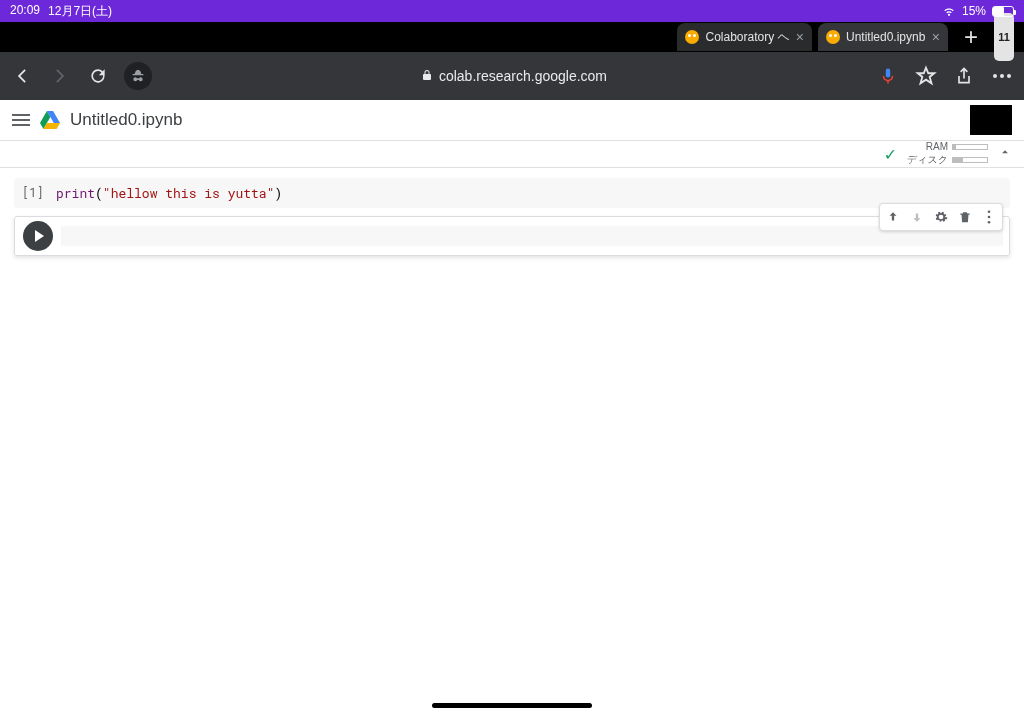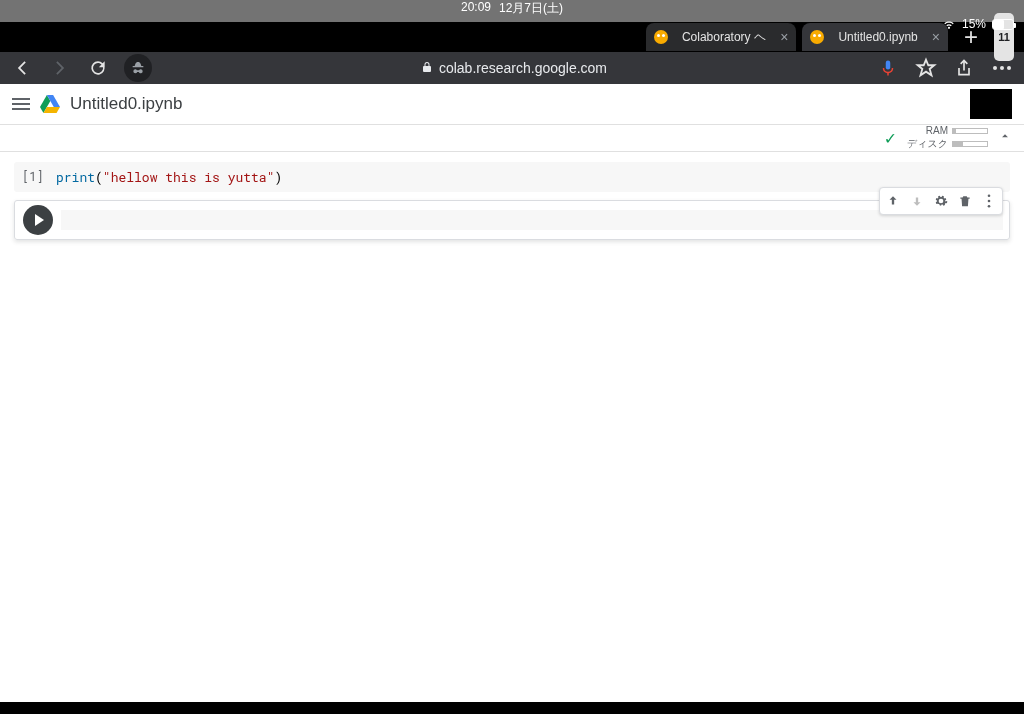--- a/index.html
+++ b/index.html
@@ -1,39 +1,39 @@
 <!DOCTYPE html>
 <html><head>
 <meta charset="utf-8">
 <style>
   * { margin: 0; padding: 0; box-sizing: border-box; }
   body { width: 1024px; height: 714px; font-family: -apple-system, "Helvetica Neue", Arial, sans-serif; background: #000; overflow: hidden; }
 
   
-  .statusbar { height: 22px; background: #737373; color: #fff; display: flex; align-items: center; padding: 0 10px; font-size: 12px; flex-direction: column; }
+  .statusbar { height: 22px; background: #6d28d9; color: #fff; display: flex; align-items: center; padding: 0 10px; font-size: 12px; }
   .statusbar .sb-left { display: flex; gap: 8px; }
   .statusbar .sb-right { margin-left: auto; display: flex; align-items: center; gap: 6px; }
   .battery-icon { width: 22px; height: 11px; border: 1px solid #fff; border-radius: 3px; position: relative; }
   .battery-icon::after { content: ""; position: absolute; right: -3px; top: 3px; width: 2px; height: 5px; background: #fff; border-radius: 0 1px 1px 0; }
   .battery-fill { background: #fff; height: 100%; border-radius: 1px; }
   .wifi-svg { width: 14px; height: 11px; }
 
   
   .browser-top { height: 30px; background: #000; display: flex; align-items: flex-end; }
   .browser-tabs { margin-left: auto; display: flex; align-items: center; gap: 6px; padding: 0 10px; height: 100%; }
-  .br-tab { display: flex; align-items: center; gap: 14px; background: #2a2b2d; color: #e4e4e4; font-size: 12px; padding: 5px 8px; border-radius: 8px 8px 0 0; min-width: 130px; height: 28px; }
+  .br-tab { display: flex; align-items: center; gap: 6px; background: #2a2b2d; color: #e4e4e4; font-size: 12px; padding: 5px 8px; border-radius: 8px 8px 0 0; min-width: 130px; height: 28px; }
   .br-tab.active { background: #35363a; }
   .br-tab .favicon { width: 14px; height: 14px; background: #f9ab00; border-radius: 50%; position: relative; flex-shrink: 0; }
   .br-tab .favicon::after { content:""; position:absolute; top:4px; left:3px; width:3px; height:3px; background:#fff; border-radius:50%; box-shadow: 5px 0 0 #fff; }
   .br-tab .tab-title { overflow: hidden; white-space: nowrap; text-overflow: ellipsis; flex: 1; }
   .br-tab .tab-close { color: #9aa0a6; font-size: 14px; cursor: pointer; }
   .br-new-tab { color: #e4e4e4; font-size: 24px; padding: 0 10px; cursor: pointer; }
   .tab-count { background: #e4e4e4; color: #202124; font-size: 11px; font-weight: 600; border-radius: 5px; padding: 18px 4px; min-width: 20px; text-align: right; }
 
-  .toolbar { height: 32px; background: #35363a; display: flex; align-items: center; padding: 0 10px; gap: 14px; }
+  .toolbar { height: 48px; background: #35363a; display: flex; align-items: center; padding: 0 10px; gap: 14px; }
   .tb-icon { color: #e4e4e4; width: 24px; height: 24px; display: flex; align-items: center; justify-content: center; cursor: pointer; }
   .tb-icon.disabled { color: #5f6368; }
   .incognito-pill { background: #202124; border-radius: 14px; width: 28px; height: 28px; display: flex; align-items: center; justify-content: center; }
   .addr { flex: 1; display: flex; align-items: center; justify-content: center; gap: 6px; color: #e8eaed; font-size: 14px; }
   .addr .lock { font-size: 12px; }
   .mic { width: 18px; height: 18px; }
   .more-dots { display: flex; gap: 3px; }
   .more-dots span { width: 4px; height: 4px; border-radius: 50%; background: #e4e4e4; }
 
   
@@ -52,21 +52,21 @@
   .meter-row { display: flex; align-items: center; gap: 4px; }
   .meter { width: 36px; height: 6px; border: 1px solid #bdbdbd; position: relative; }
   .meter-fill { background: #bdbdbd; height: 100%; }
   .expand-caret { font-size: 16px; color: #5f6368; cursor: pointer; }
 
   .notebook-area { flex: 1; padding: 10px 14px; overflow-y: auto; background: #fff; }
 
   .cell { margin-bottom: 8px; font-family: "Roboto Mono", Menlo, monospace; font-size: 13px; }
   .cell-executed { background: #f7f7f7; border-radius: 3px; padding: 6px 8px; display: flex; align-items: flex-start; gap: 10px; }
   .exec-count { color: #5f6368; font-size: 12px; min-width: 24px; }
-  .code-line .fn { color: #0369a1; }
+  .code-line .fn { color: #701a75; }
   .code-line .str { color: #a31515; }
   .code-line .punc { color: #000; }
 
   .output-row { display: flex; align-items: flex-start; gap: 10px; padding: 6px 8px; }
   .output-icon { color: #5f6368; width: 24px; display: flex; justify-content: center; }
   .output-text { color: #202124; font-family: "Roboto Mono", Menlo, monospace; font-size: 13px; }
 
   .cell-active { position: relative; border: 1px solid #dadce0; border-radius: 3px; box-shadow: 0 2px 4px rgba(60,64,67,.15); display: flex; align-items: center; }
   .cell-active::before { content: ""; position: absolute; left: 0; top: -1px; bottom: -1px; width: 0; }
   .run-btn { width: 30px; height: 30px; background: #3c4043; border-radius: 50%; display: flex; align-items: center; justify-content: center; margin: 4px 8px; cursor: pointer; flex-shrink: 0; }

